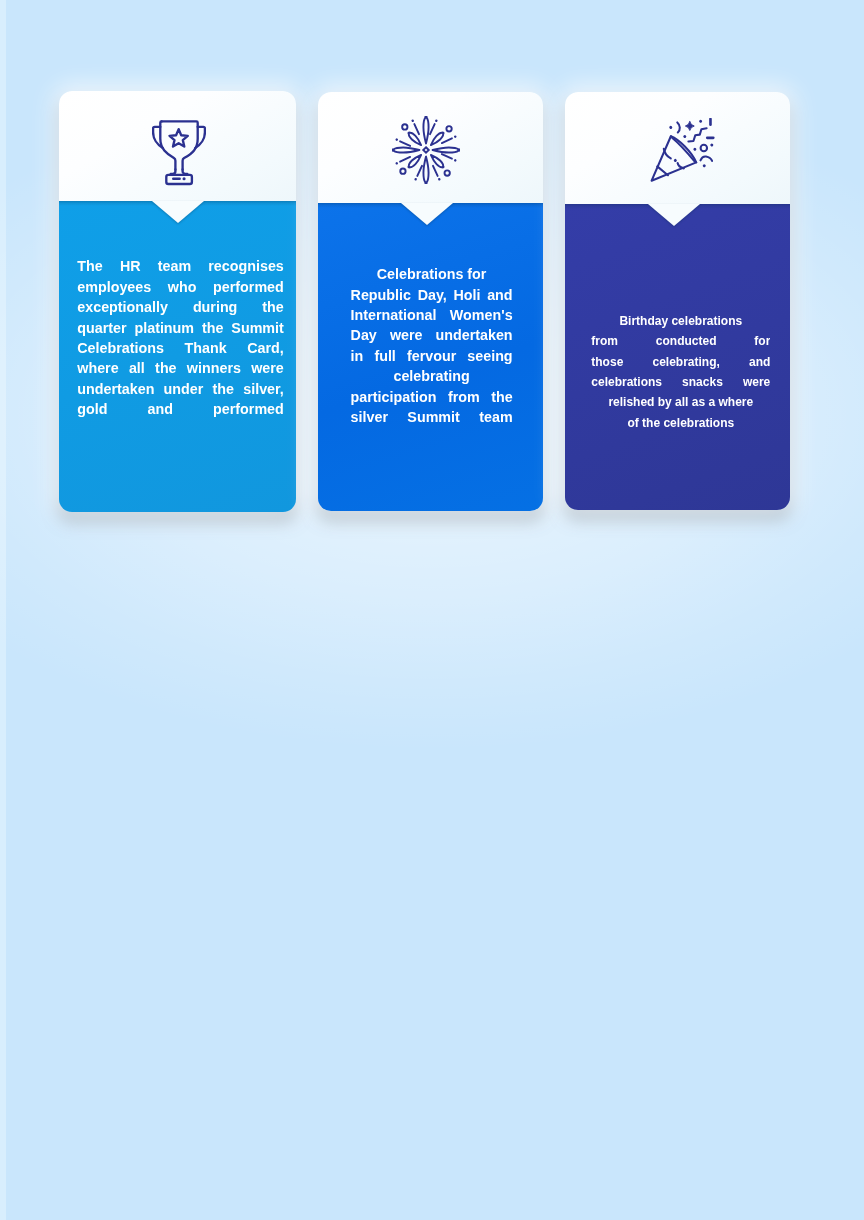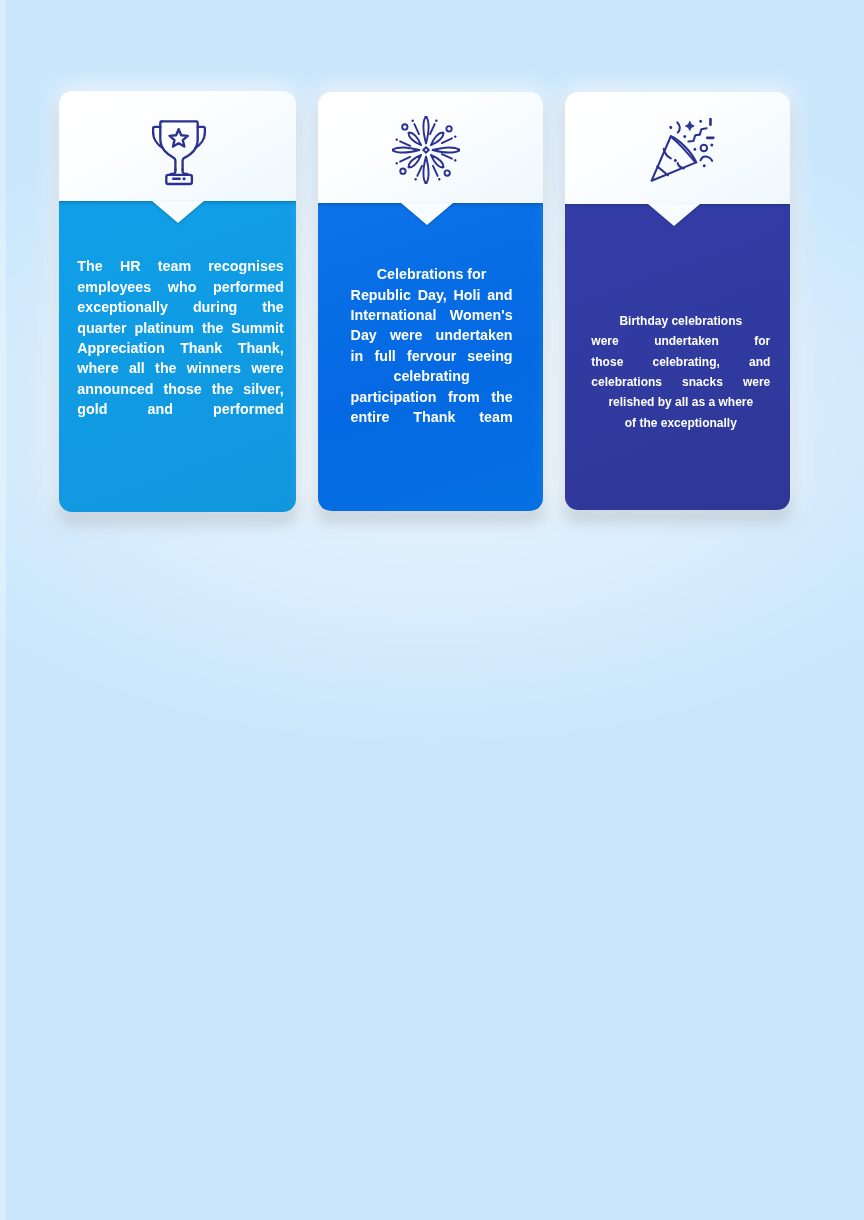--- a/index.html
+++ b/index.html
@@ -104,23 +104,23 @@
           <path d="M26.65 9.18L29.22 15.25L35.79 15.82L30.81 20.14L32.30 26.56L26.65 23.16L21.00 26.56L22.49 20.14L17.51 15.82L24.08 15.25Z"></path>
           <path d="M21.3 58.8 h6.3" stroke-width="2.6"></path>
           <path d="M32.0 58.8 h0.1" stroke-width="3.0"></path>
         </svg>
       </div>
       <div class="txt txt1">
         <div class="ln">The HR team recognises</div>
         <div class="ln">employees who performed</div>
         <div class="ln">exceptionally during the</div>
         <div class="ln">quarter platinum the Summit</div>
-        <div class="ln">Appreciation Thank Thank,</div>
+        <div class="ln">Celebrations Thank Card,</div>
         <div class="ln">where all the winners were</div>
-        <div class="ln">announced those the silver,</div>
+        <div class="ln">undertaken under the silver,</div>
         <div class="ln">gold and performed categories</div>
       </div>
     </div>
 
     <div class="card card2">
       <div class="body body2"></div>
       <div class="head head2"></div>
       <div class="notch notch2"></div>
       <div class="icon icon2">
         <svg class="ic-fire" viewBox="0 0 69 69" width="68" height="68" fill="none" stroke="#2b3190" stroke-width="1.95" stroke-linecap="round" stroke-linejoin="round" aria-hidden="true">
@@ -161,21 +161,21 @@
         </svg>
       </div>
       <div class="txt txt2">
         <div class="ln c">Celebrations for</div>
         <div class="ln">Republic Day, Holi and</div>
         <div class="ln">International Women's</div>
         <div class="ln">Day were undertaken</div>
         <div class="ln">in full fervour seeing</div>
         <div class="ln c">celebrating</div>
         <div class="ln">participation from the</div>
-        <div class="ln">entire Thank team</div>
+        <div class="ln">silver Summit team</div>
       </div>
     </div>
 
     <div class="card card3">
       <div class="body body3"></div>
       <div class="head head3"></div>
       <div class="notch notch3"></div>
       <div class="icon icon3">
         <svg class="ic-pop" viewBox="0 0 64 65" width="64.5" height="66.5" fill="none" stroke="#2b3190" stroke-width="2.05" stroke-linecap="round" stroke-linejoin="round" aria-hidden="true">
           <path d="M20.7 17.6 L1.6 61.7 L45.9 43.5"></path>
@@ -195,22 +195,22 @@
           <path d="M56.8 19.2 h6.0" stroke-width="2.6"></path>
           <circle cx="53.4" cy="29.3" r="3.2"></circle>
           <path d="M44.5 30.5 l0.05 0.05" stroke-width="2.9"></path>
           <path d="M61.3 26.3 l0.05 0.05" stroke-width="2.9"></path>
           <path d="M50.1 41.5 C51.4 38.6 53.4 37.4 55.6 37.8 C58.4 38.3 60.6 39.7 61.6 42.1"></path>
           <path d="M53.8 46.9 l0.05 0.05" stroke-width="2.9"></path>
         </svg>
       </div>
       <div class="txt txt3">
         <div class="ln c">Birthday celebrations</div>
-        <div class="ln">were undertaken for</div>
+        <div class="ln">from conducted for</div>
         <div class="ln">those celebrating, and</div>
         <div class="ln">celebrations snacks were</div>
         <div class="ln c">relished by all as a where</div>
-        <div class="ln c">of the exceptionally</div>
+        <div class="ln c">of the celebrations</div>
       </div>
     </div>
 
   </div>
 </div>
 
 </body></html>

